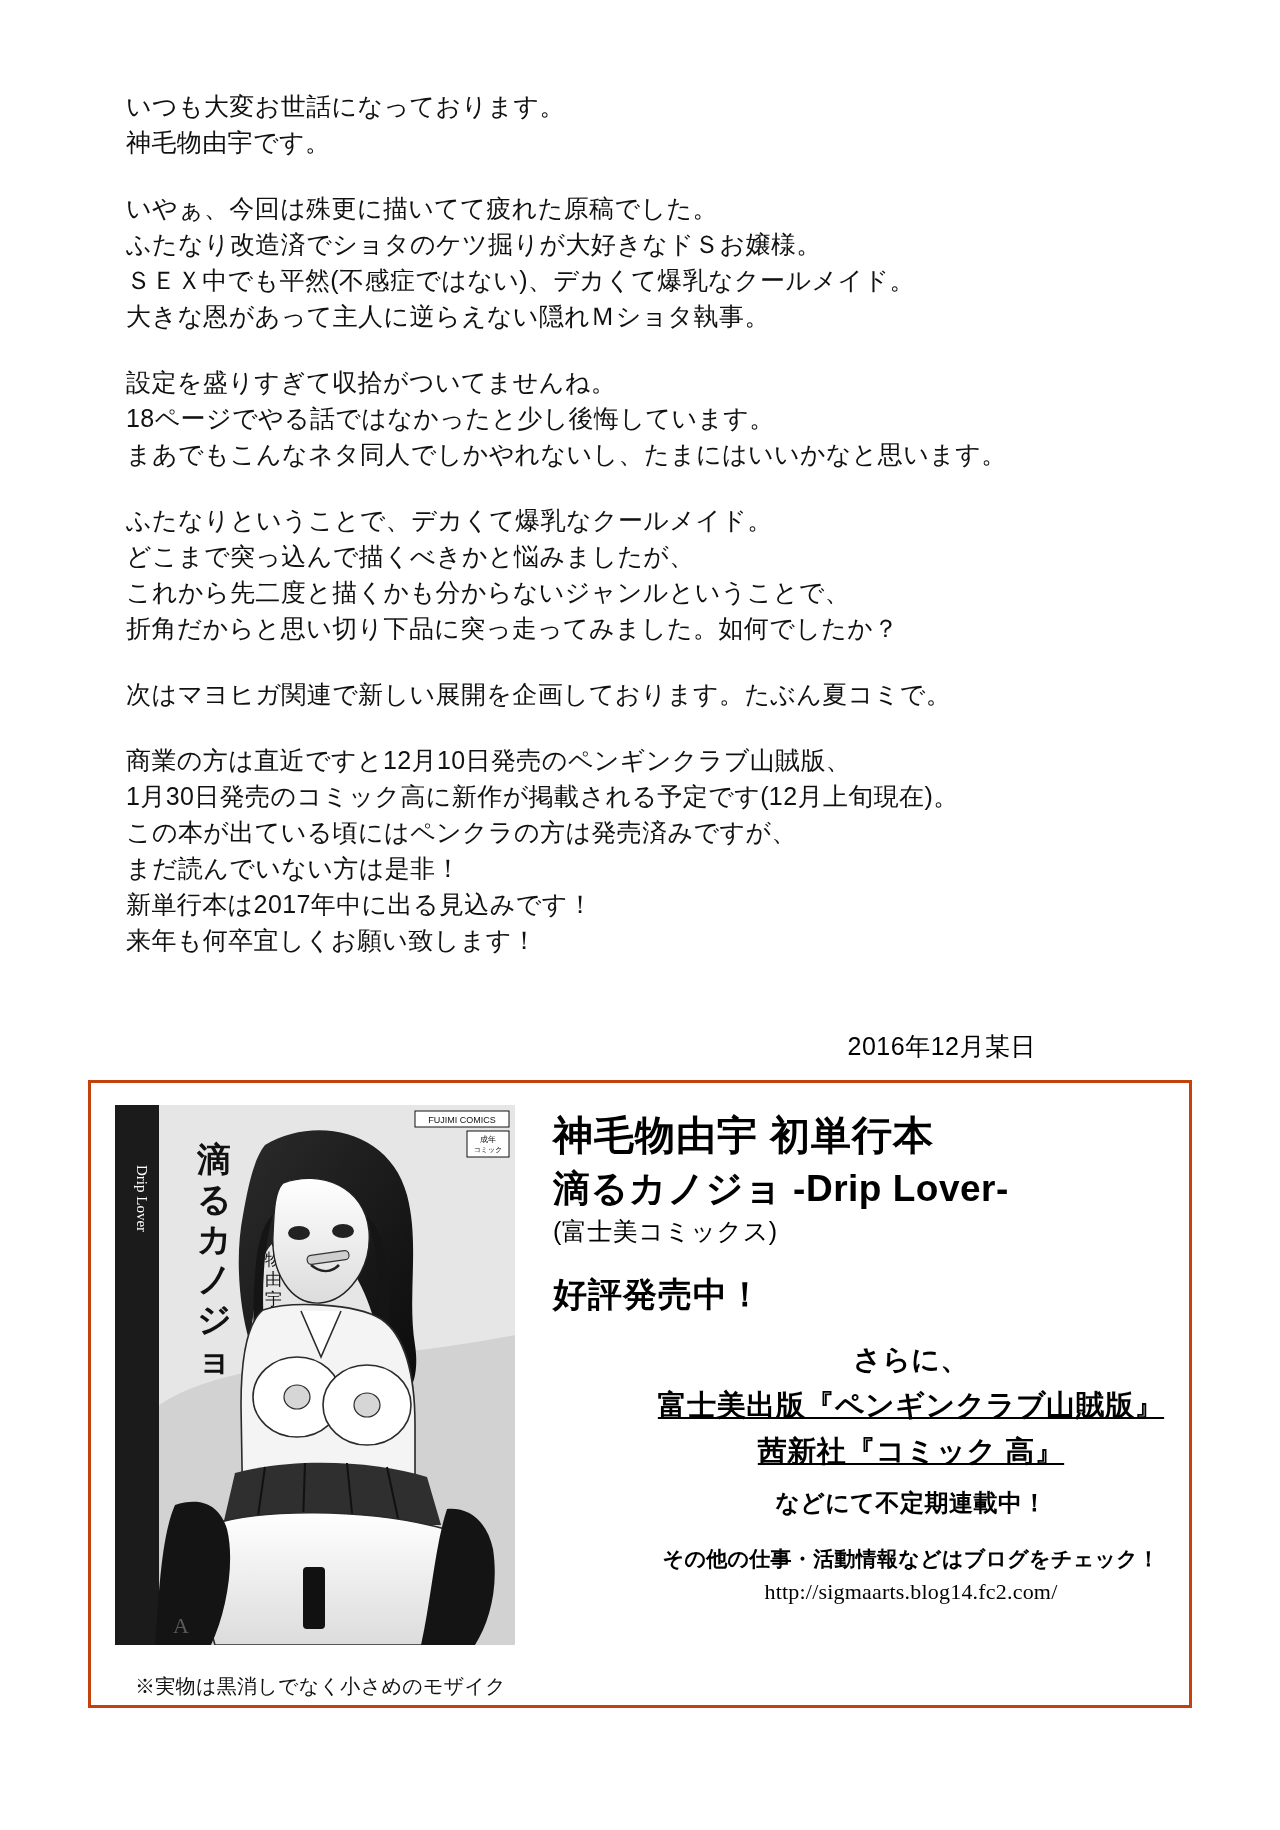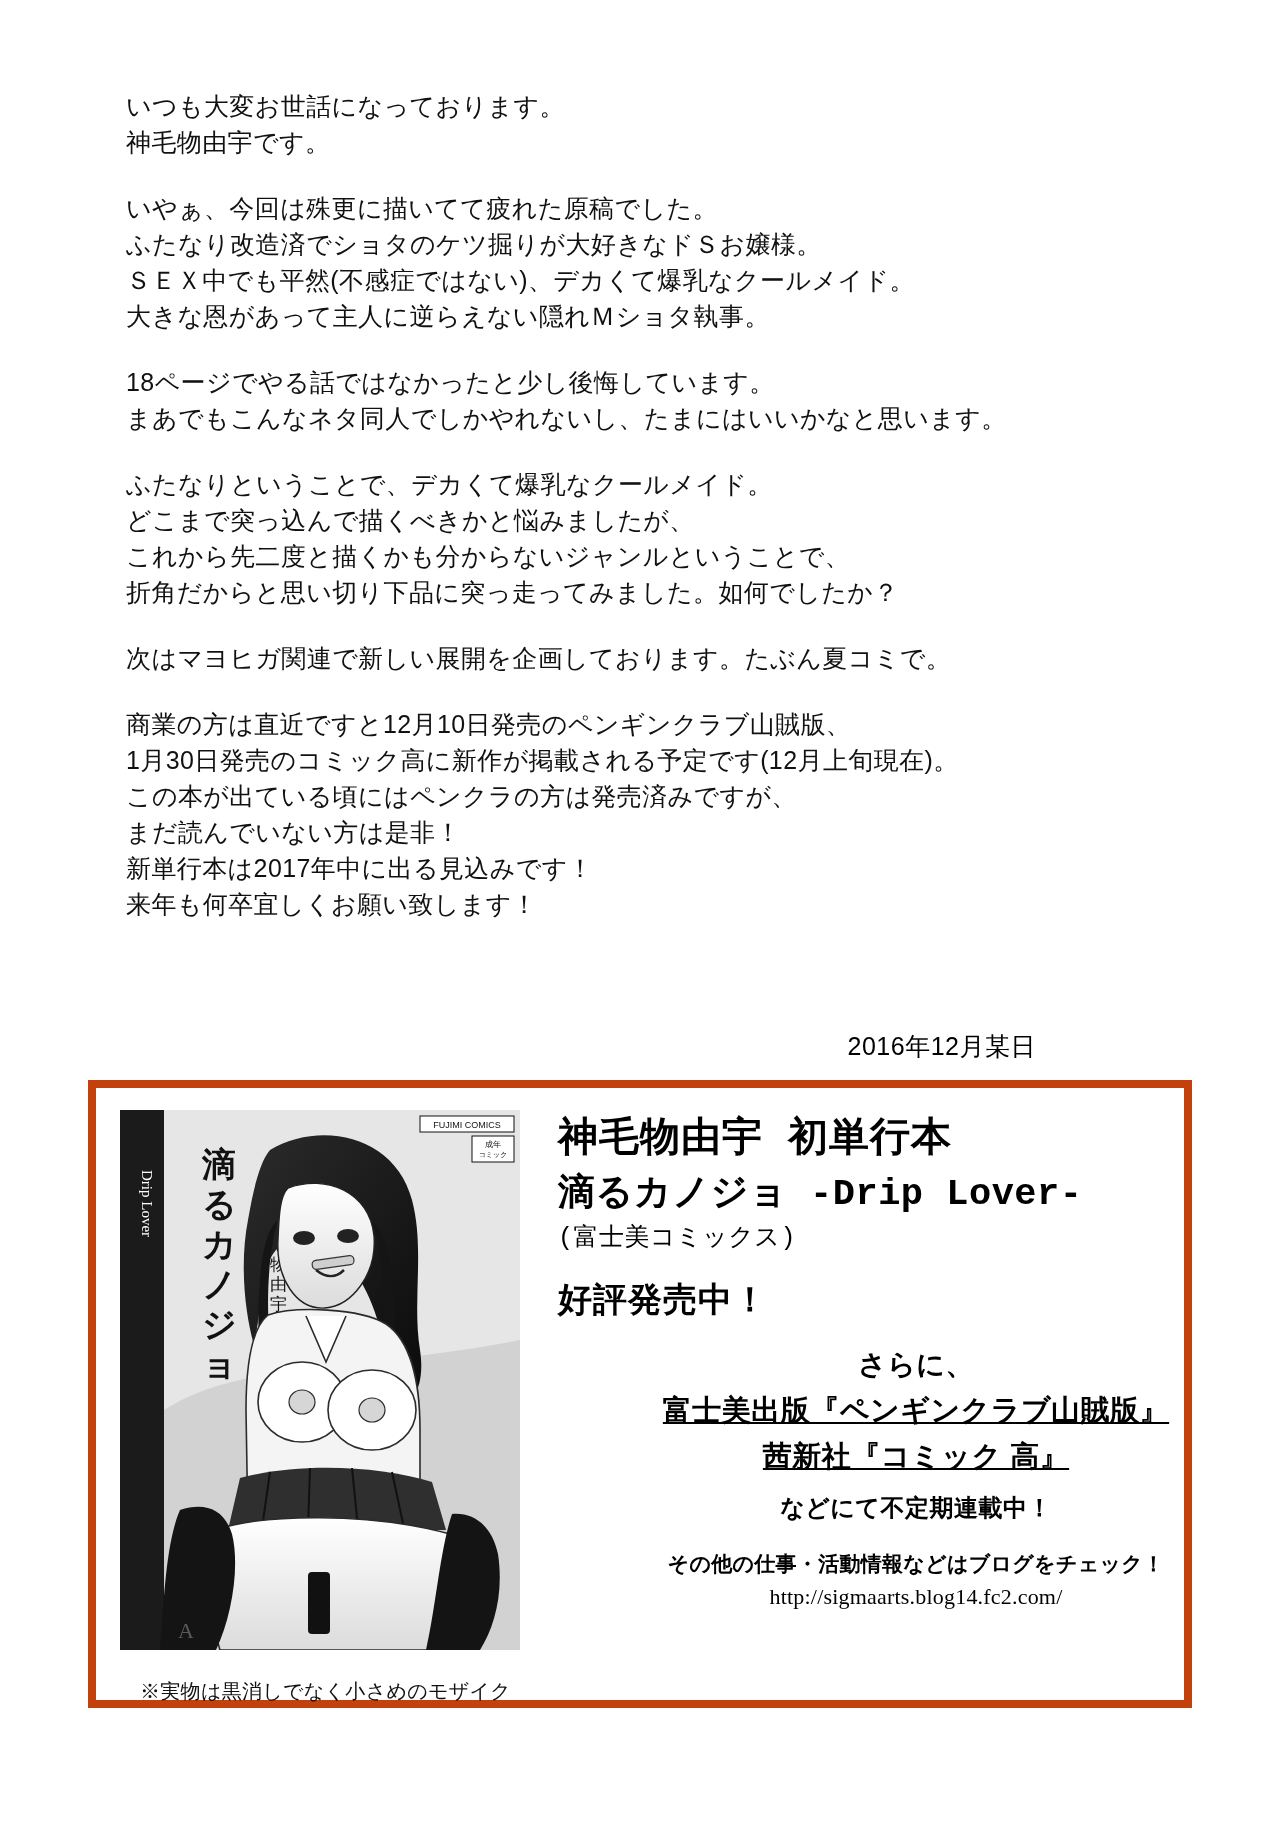--- a/index.html
+++ b/index.html
@@ -52,21 +52,21 @@
     color: #000000;
   }
 
   
   .ad-box {
     position: absolute;
     left: 88px;
     top: 1080px;
     width: 1104px;
     height: 628px;
-    border: 8px solid #c2410c;
+    border: 3px solid #c2410c;
     box-sizing: border-box;
     background: #ffffff;
   }
 
   .ad-inner {
     position: absolute;
     left: 0; top: 0;
     width: 100%; height: 100%;
   }
 
@@ -97,21 +97,20 @@
     color: #111111;
     white-space: pre;
   }
 
   
   .ad-right {
     position: absolute;
     left: 462px;
     top: 26px;
     width: 620px;
-    font-family: Liberation Mono, monospace;
   }
   .ad-title1 {
     font-size: 40px;
     font-weight: bold;
     letter-spacing: 1px;
     line-height: 52px;
     color: #000;
     white-space: pre;
   }
   .ad-title2 {
@@ -201,20 +200,21 @@
     </div>
 
     <div class="para">
       <div class="line">いやぁ、今回は殊更に描いてて疲れた原稿でした。</div>
       <div class="line">ふたなり改造済でショタのケツ掘りが大好きなドＳお嬢様。</div>
       <div class="line">ＳＥＸ中でも平然(不感症ではない)、デカくて爆乳なクールメイド。</div>
       <div class="line">大きな恩があって主人に逆らえない隠れＭショタ執事。</div>
     </div>
 
     <div class="para">
+      <div class="line">設定を盛りすぎて収拾がついてませんね。</div>
       <div class="line">18ページでやる話ではなかったと少し後悔しています。</div>
       <div class="line">まあでもこんなネタ同人でしかやれないし、たまにはいいかなと思います。</div>
     </div>
 
     <div class="para">
       <div class="line">ふたなりということで、デカくて爆乳なクールメイド。</div>
       <div class="line">どこまで突っ込んで描くべきかと悩みましたが、</div>
       <div class="line">これから先二度と描くかも分からないジャンルということで、</div>
       <div class="line">折角だからと思い切り下品に突っ走ってみました。如何でしたか？</div>
     </div>

